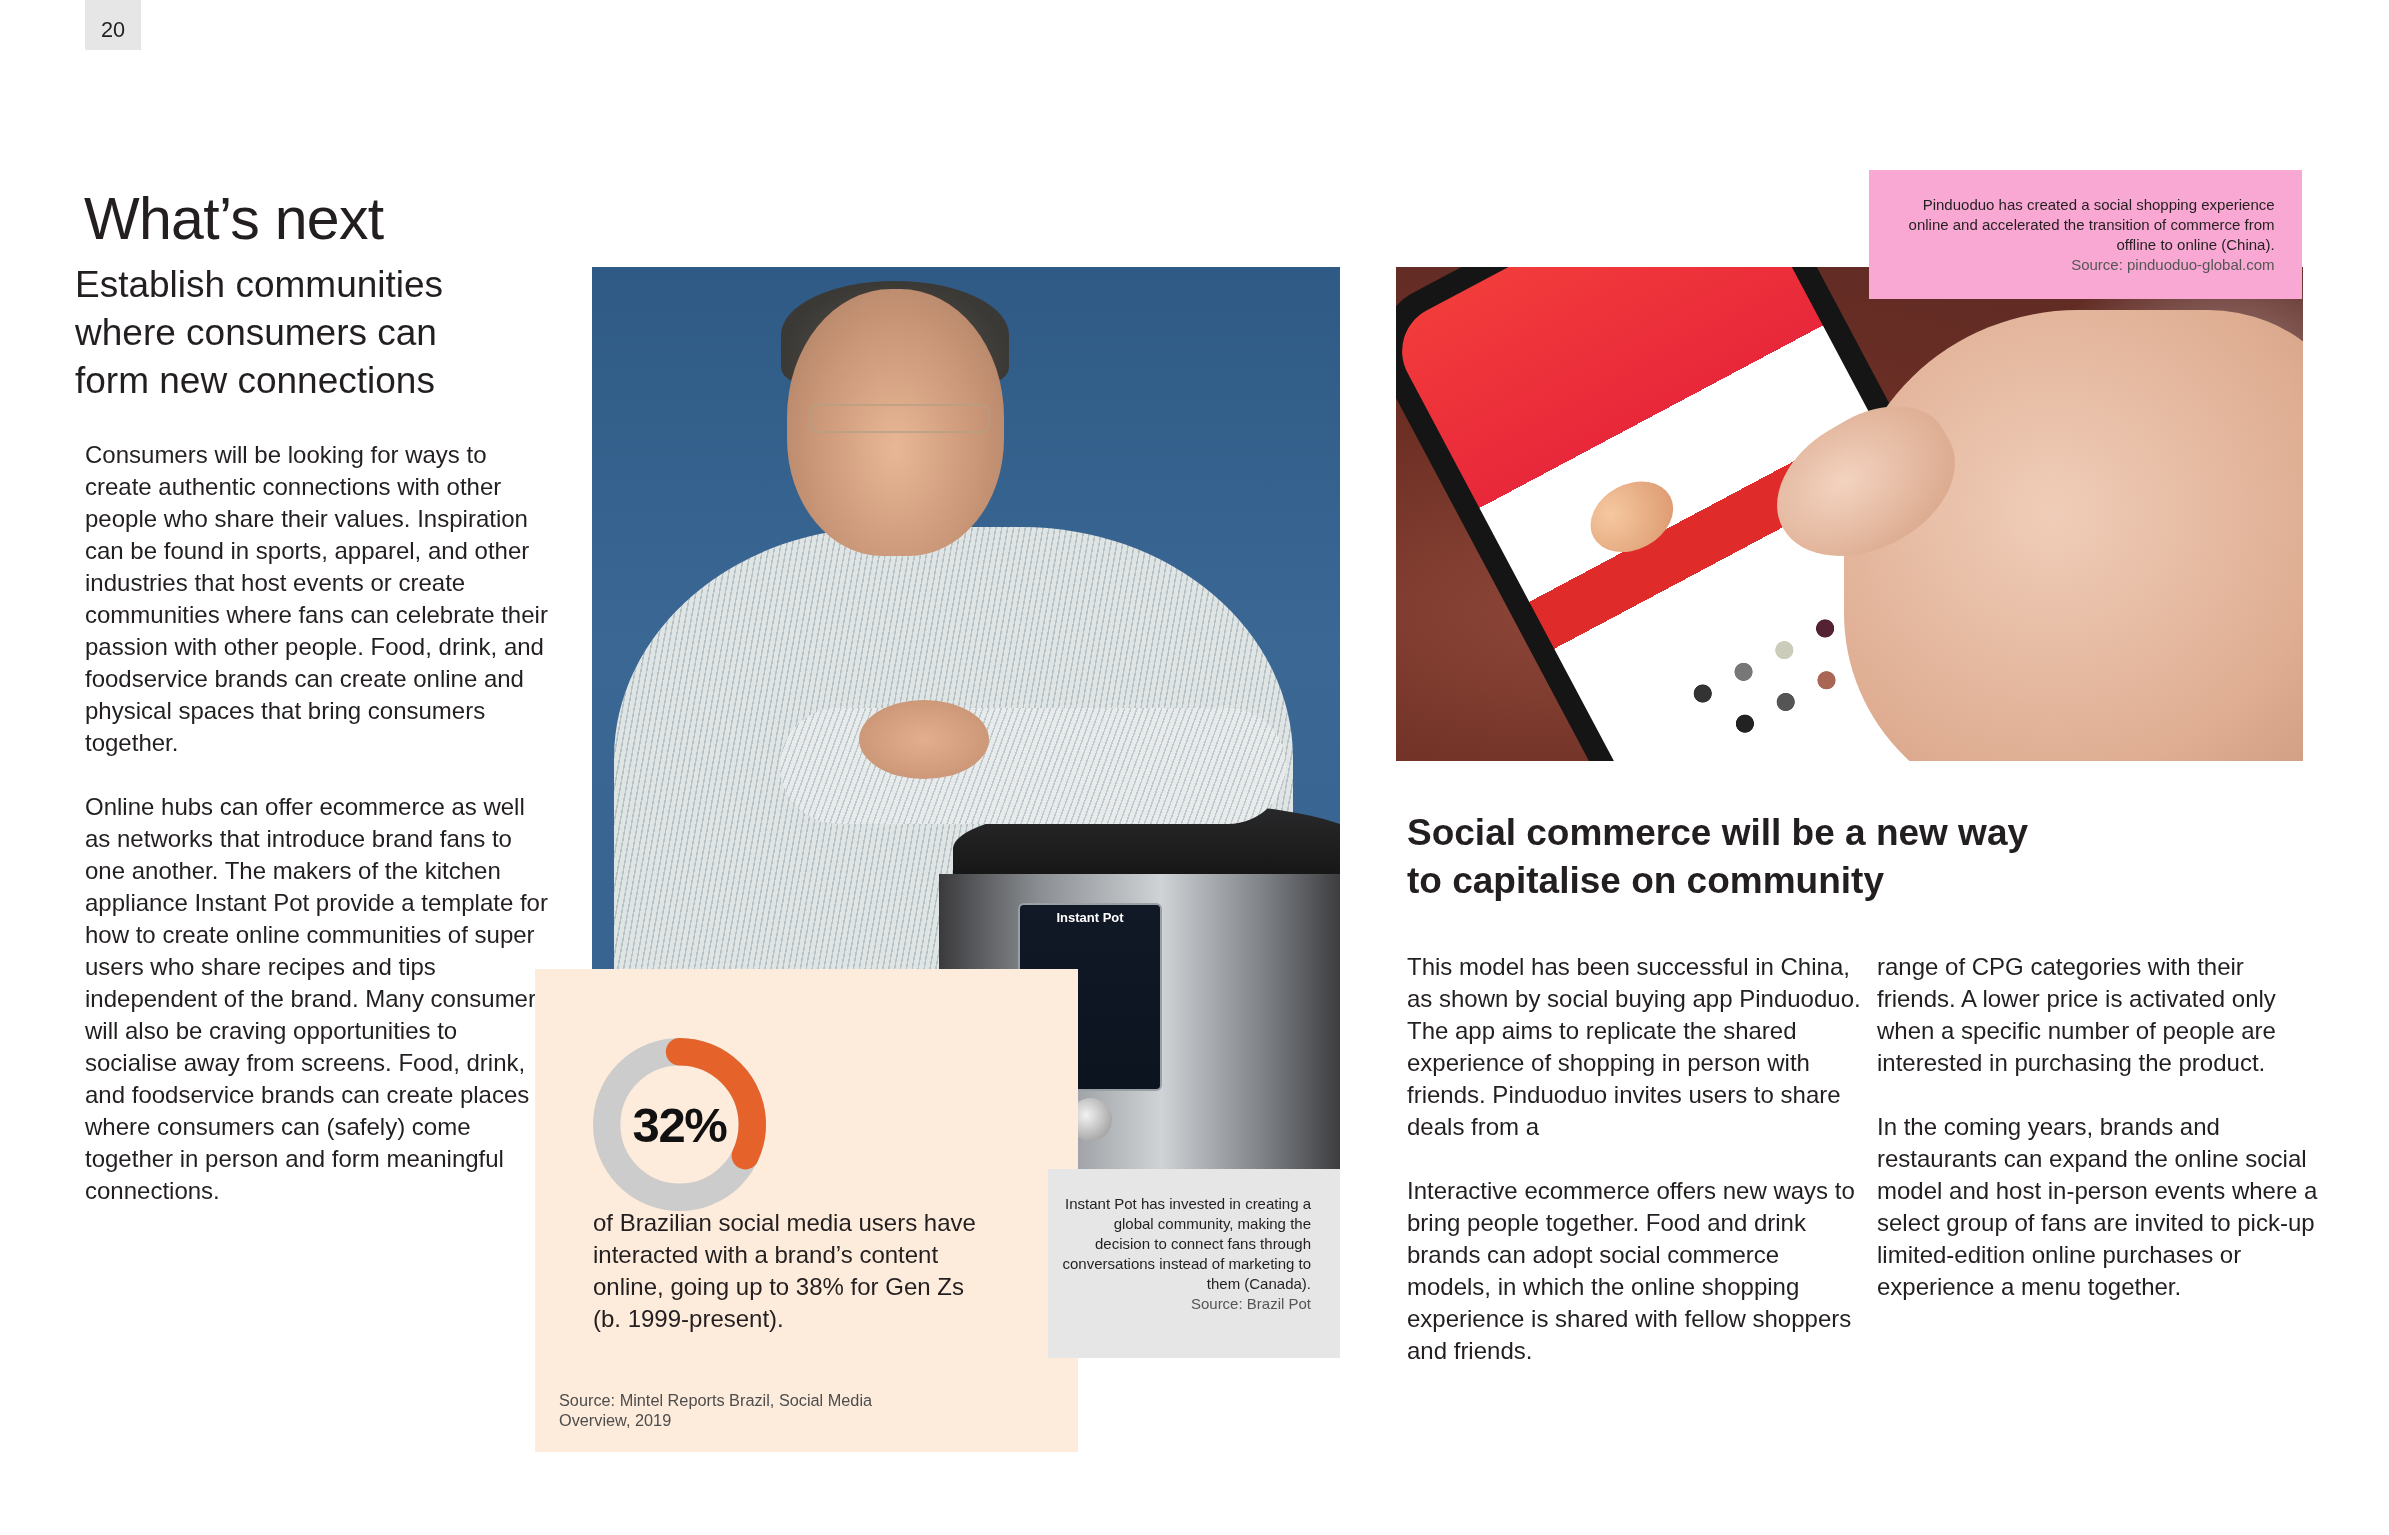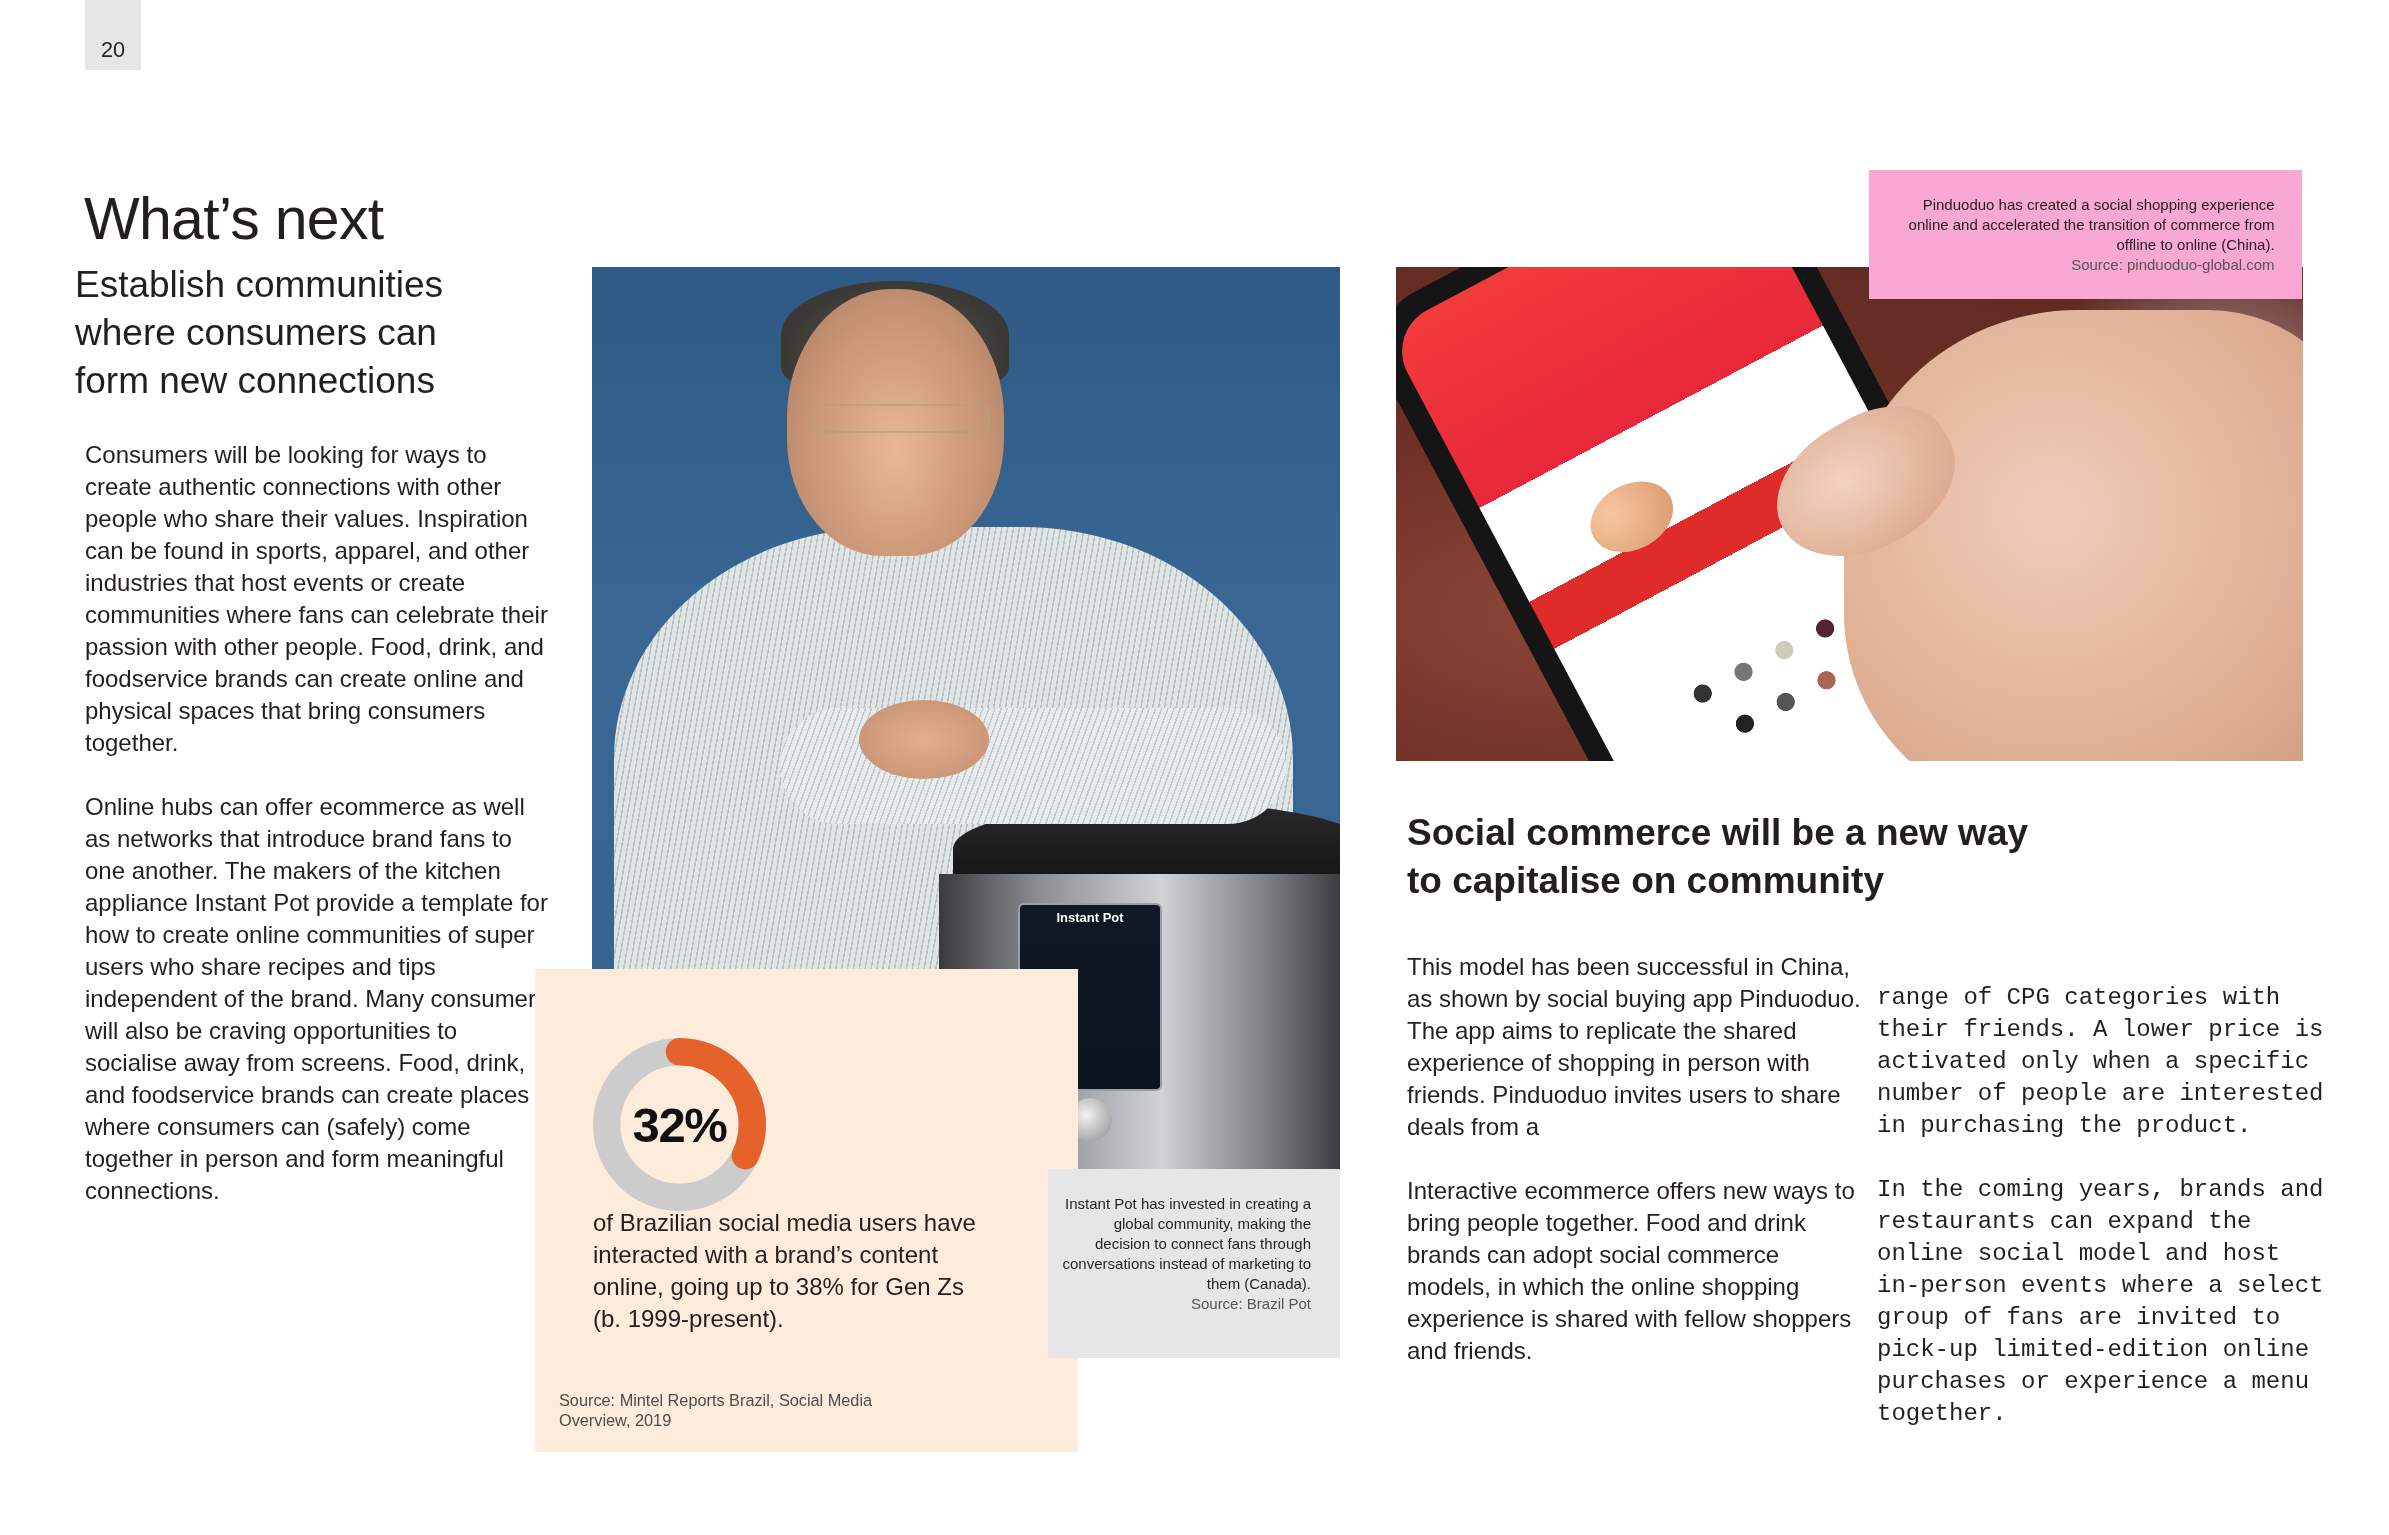--- a/index.html
+++ b/index.html
@@ -2,21 +2,21 @@
 <html style="font-size:11.6px"><head>
 <meta charset="utf-8">
 <style>
   * { box-sizing: border-box; margin: 0; padding: 0; }
   html, body { width: 2389px; height: 1536px; background: #ffffff; overflow: hidden; }
   body { position: relative; font-family: "Liberation Sans", "DejaVu Sans", sans-serif; color: #231f20; }
 
   .abs { position: absolute; }
 
   
-  .page-tab { left: 85px; top: 0; width: 56px; height: 70px; background: #e6e6e6;
+  .page-tab { left: 85px; top: 0; width: 56px; height: 50px; background: #e6e6e6;
     display: flex; align-items: flex-end; justify-content: center; padding-bottom: 7.2px;
     font-size: 21.7px; color: #231f20; }
 
   .page-title { left: 84px; top: 143px; font-size: 59px; font-weight: normal; letter-spacing: -0.7px; color: #231f20; line-height: 1.1; margin-top: 44px; }
 
   .sub-left { left: 75px; top: 261px; width: 433px; font-size: 37px; line-height: 48px; color: #231f20; font-weight: normal; }
 
   .body-text { font-size: 24px; line-height: 32px; color: #231f20; }
   .body-text p { margin: 0 0 32px 0; }
   .body-text p:last-child { margin-bottom: 0; }
@@ -85,21 +85,21 @@
     background: radial-gradient(ellipse at 40% 40%, #f0cdb8 0%, #dfae93 60%, #c79477 100%); }
   .photo-phone .thumb { position: absolute; left: 376px; top: 152px; width: 188px; height: 130px; border-radius: 50% 45% 50% 55%;
     background: radial-gradient(ellipse at 40% 40%, #f3d3c0 0%, #dba98d 80%); transform: rotate(-30deg); }
 
   
   .caption-pdd { left: 1869px; top: 170px; width: 433px; height: 129px; background: #f9a8d4; padding: 24.6px 27.4px 0 14.4px; text-align: right; }
 
   
   .sub-right { left: 1407px; top: 809px; width: 650px; font-size: 37px; line-height: 48px; color: #231f20; }
   .right-col-1 { left: 1407px; top: 951px; width: 455px; }
-  .right-col-2 { left: 1877px; top: 982px; width: 448px; font-family: Liberation Mono, monospace; }
+  .right-col-2 { left: 1877px; top: 951px; width: 448px; }
 </style>
 </head>
 <body>
 
 <div class="abs page-tab">
   <span>20</span>
 </div>
 
 <h1 class="abs page-title">What’s next</h1>
 

